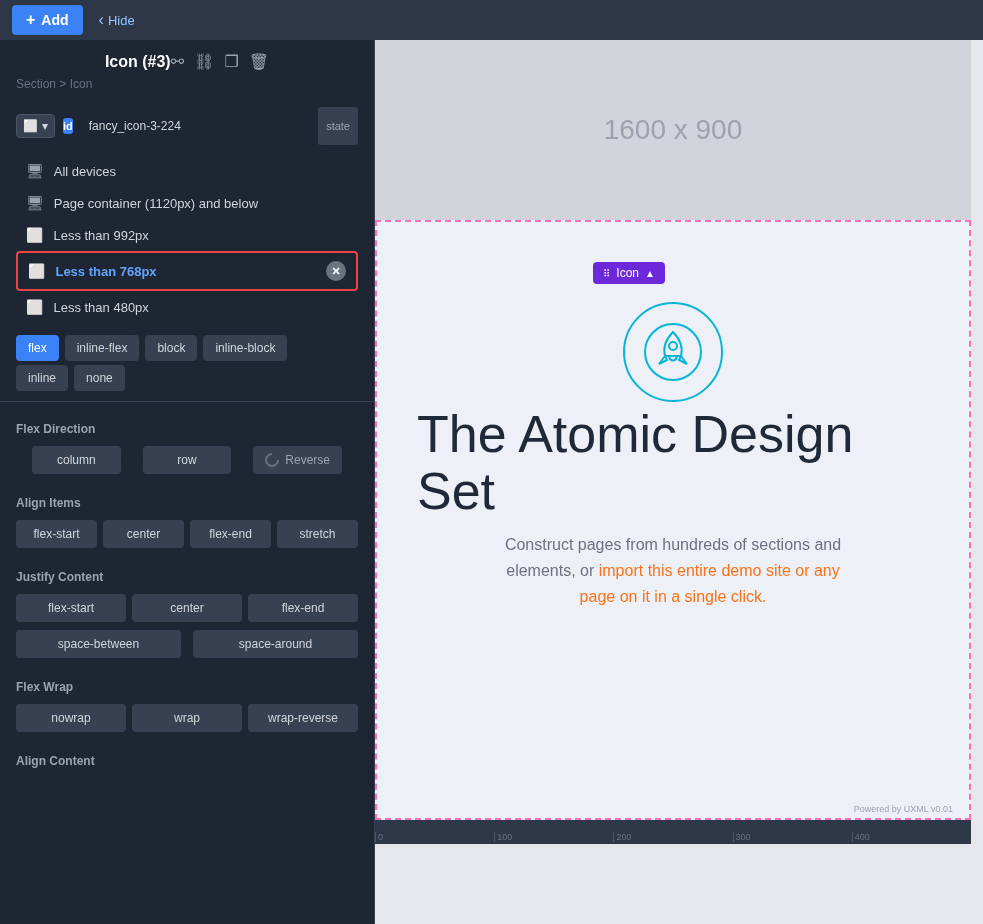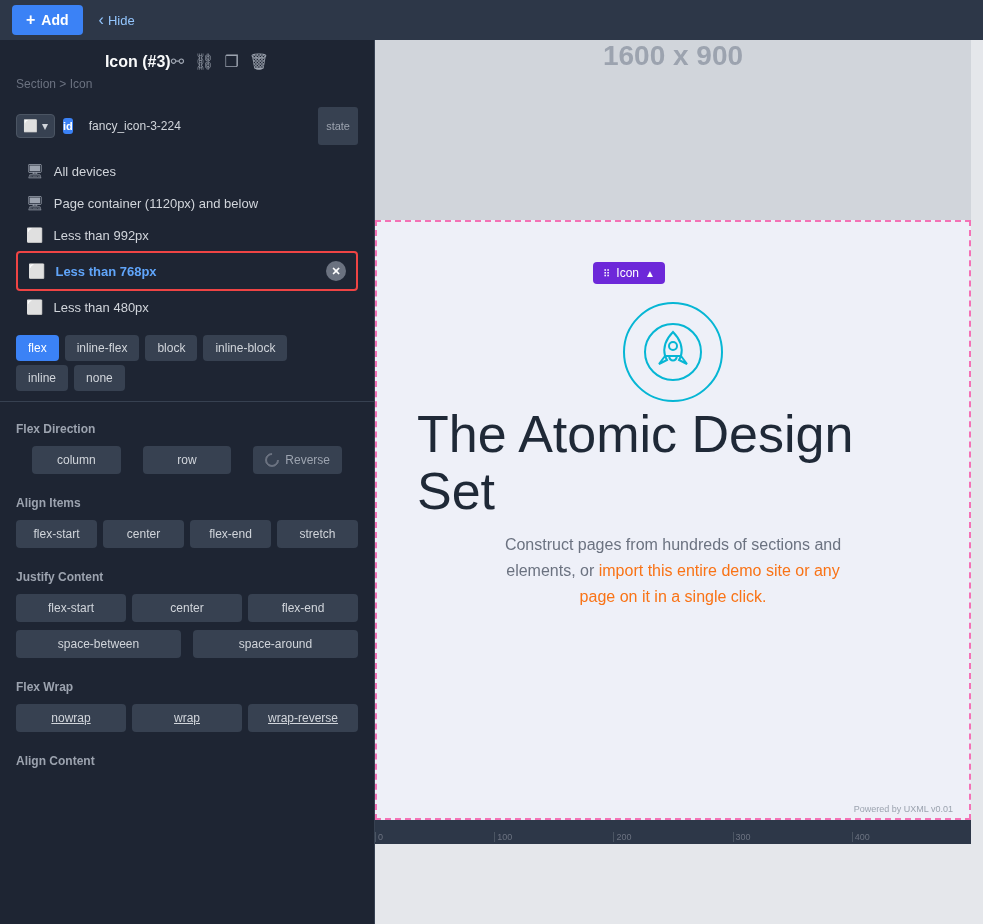--- a/index.html
+++ b/index.html
@@ -298,44 +298,43 @@
     }
     .wrap-btn {
       background: #374151;
       border: none;
       border-radius: 4px;
       color: #d1d5db;
       padding: 7px 10px;
       font-size: 12px;
       cursor: pointer;
       flex: 1;
-      text-decoration: underline;
     }
 
     
     .canvas-area {
       flex: 1;
       background: #e5e7eb;
       overflow: hidden;
       position: relative;
       display: flex;
       flex-direction: column;
     }
 
     
     .img-placeholder {
       background: #d1d5db;
       width: calc(100% - 12px);
       height: 180px;
       display: flex;
-      align-items: flex-start;
+      align-items: center;
       justify-content: center;
       color: #9ca3af;
       font-size: 28px;
-      font-weight: 700;
+      font-weight: 400;
     }
 
     
     .content-section {
       background: #eef0f8;
       border: 2px dashed #f472b6;
       width: calc(100% - 12px);
       min-height: 600px;
       position: relative;
       display: flex;

